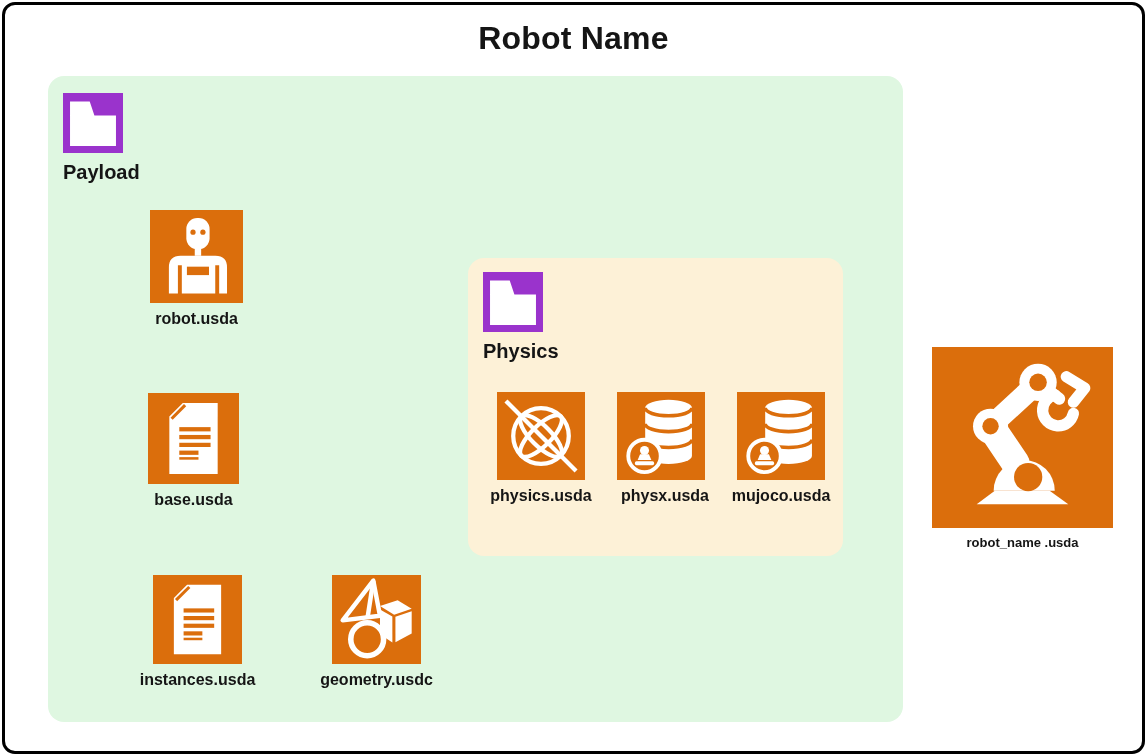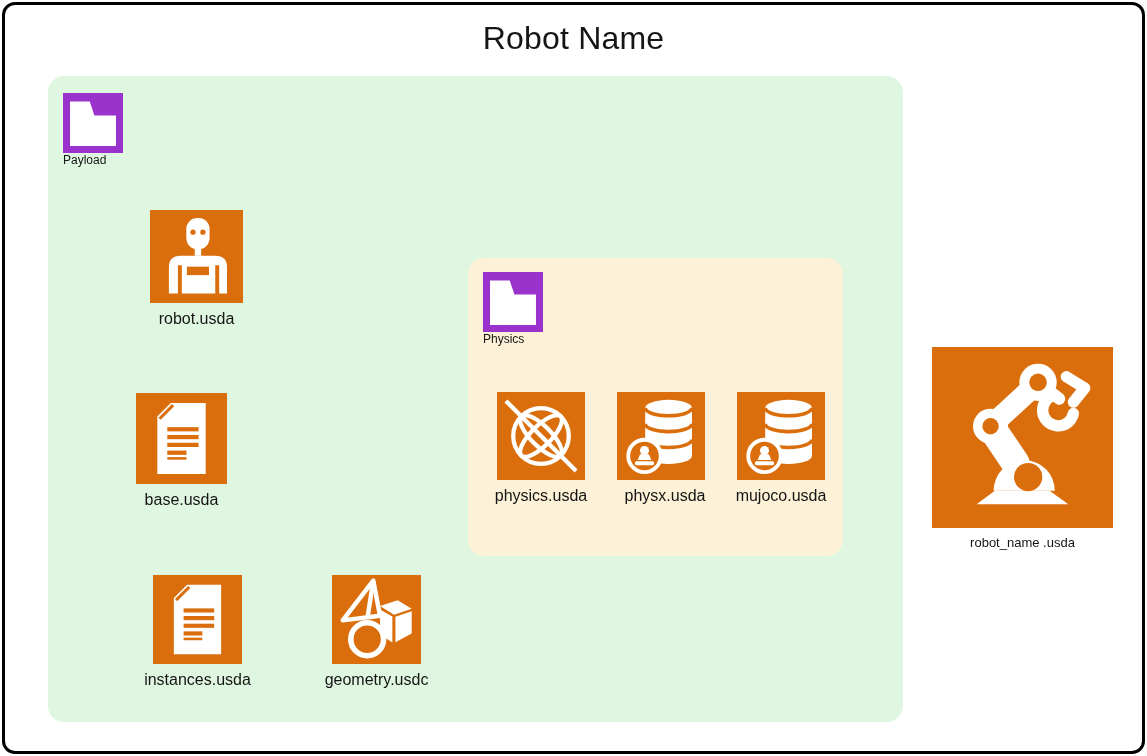--- a/index.html
+++ b/index.html
@@ -2,20 +2,21 @@
 <html style="--orange: #db6e0c; --purple: #9a33cc; --green-panel: #dff7e1; --cream-panel: #fdf1d7; --frame-border: #000000; --label-text: #151515; --bg: #ffffff;"><head>
 <meta charset="utf-8">
 <style>
   html,body{margin:0;padding:0;background:#fff;}
   .canvas{
     position:relative;
     width:1147px;height:756px;
     background:var(--bg,#fff);
     font-family:"Liberation Sans","DejaVu Sans",sans-serif;
     overflow:hidden;
+    font-weight:bold;
   }
   .frame{
     position:absolute;inset:2px;
     border:3px solid var(--frame-border,#000);
     border-radius:13px;
     pointer-events:none;
   }
   .title{
     position:absolute;top:21px;left:0;width:100%;
     text-align:center;
@@ -25,21 +26,22 @@
   }
   .panel{position:absolute;border-radius:16px;}
   .panel.green{left:48px;top:76px;width:855px;height:646px;background:var(--green-panel,#dff7e1);}
   .panel.cream{left:468px;top:258px;width:375px;height:298px;background:var(--cream-panel,#fdf1d7);}
   .item{position:absolute;}
   .tile{display:block;}
   .tile.orange{background:var(--orange,#db6e0c);}
   .tile.purple{background:var(--purple,#9a33cc);}
   .tile svg{display:block;width:100%;height:100%;}
   .flabel{
-    font-size:12px;color:var(--label-text,#111);
+    margin-top:8px;
+    font-size:20px;color:var(--label-text,#111);
     white-space:nowrap;
   }
   .clabel{
     position:relative;left:50%;transform:translateX(-50%);
     width:max-content;margin-top:7px;
     font-size:16px;color:var(--label-text,#111);
     white-space:nowrap;text-align:center;
   }
   .root-label{font-size:13px;}
 </style>
@@ -69,21 +71,21 @@
         <circle cx="29.6" cy="15.3" r="1.8" fill="var(--orange)"></circle>
         <circle cx="36.4" cy="15.3" r="1.8" fill="var(--orange)"></circle>
         <rect x="30.8" y="26" width="4.4" height="5.5" fill="#fff"></rect>
         <path fill="#fff" d="M13 57.5 V39.5 Q13 31.5 21 31.5 H45 Q53 31.5 53 39.5 V57.5 H47.6 V38 H44.9 V57.5 H21.9 V38 H19.2 V57.5 Z"></path>
         <rect x="25.4" y="39" width="15.2" height="5.8" fill="var(--orange)"></rect>
       </svg>
     </div>
     <div class="clabel">robot.usda</div>
   </div>
 
-  <div class="item" style="left:136px;top:393px;width:91px">
+  <div class="item" style="left:148px;top:393px;width:91px">
     <div class="tile orange" style="width:91px;height:91px">
       <svg viewBox="0 0 64 64">
         <path fill="#fff" d="M24.5 7 H49 V57 H15 V16.5 Z"></path>
         <path d="M26.1 8.6 L16.6 18.1" stroke="var(--orange)" stroke-width="2.2" fill="none"></path>
         <g stroke="var(--orange)" stroke-width="3" fill="none">
           <path d="M22 25.5 H44"></path>
             <path d="M22 31 H44"></path>
             <path d="M22 36.5 H44"></path>
             <path d="M22 42 H35.5"></path>
         </g>

